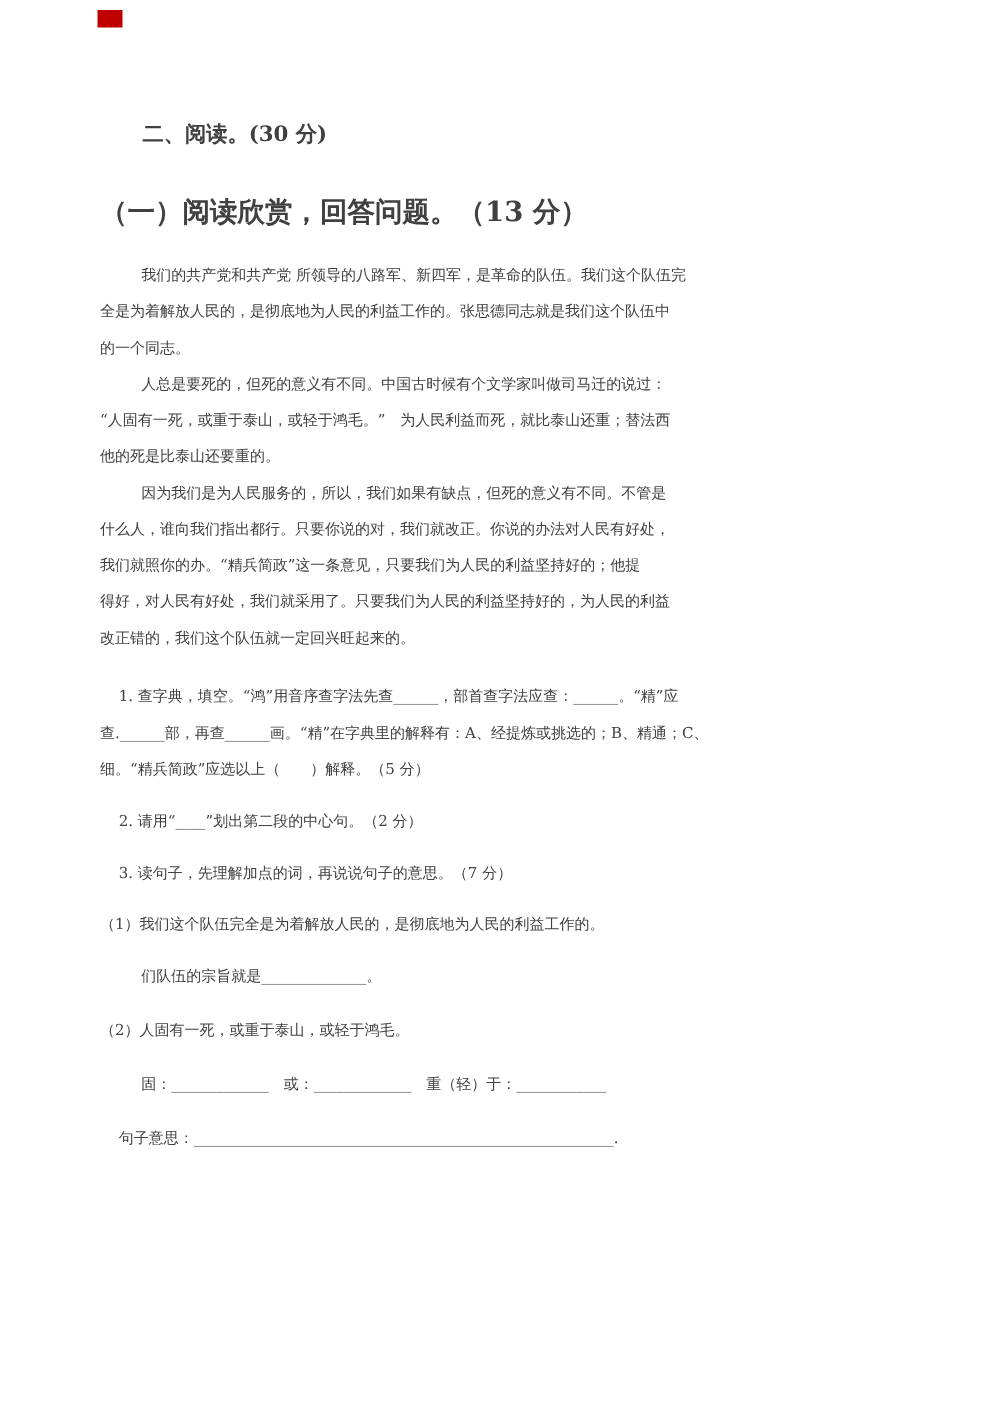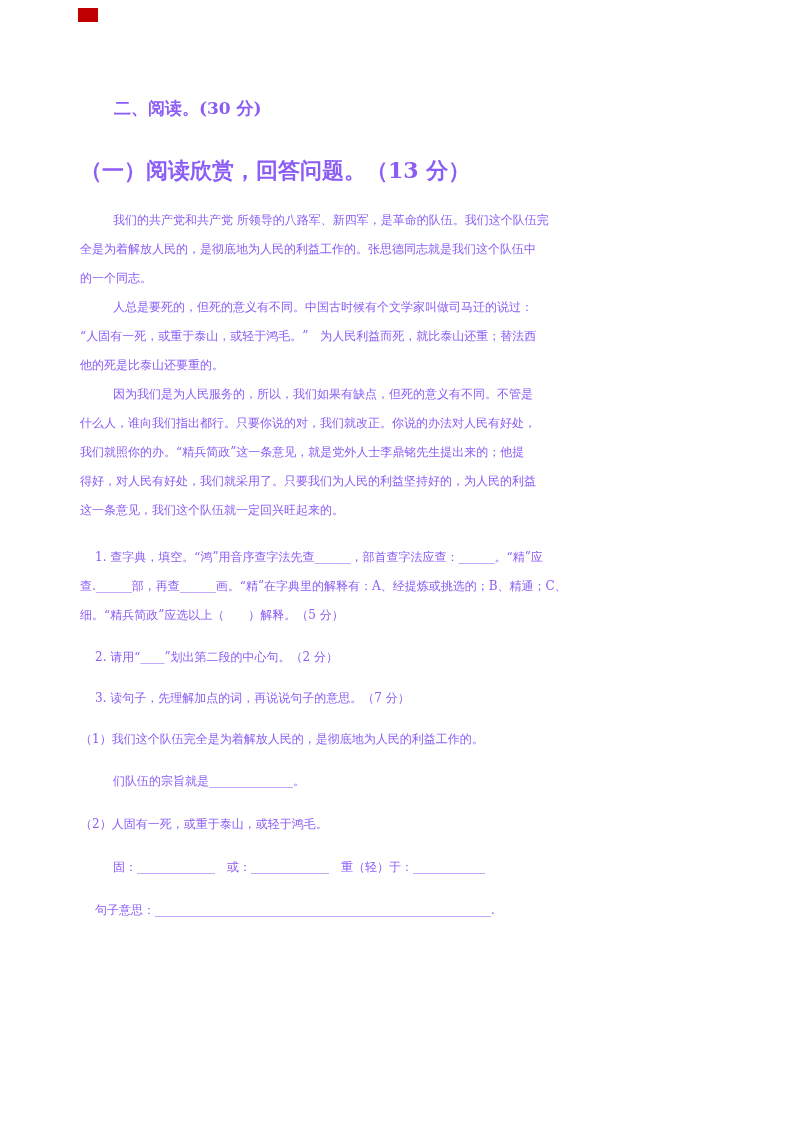--- a/index.html
+++ b/index.html
@@ -7,21 +7,21 @@
     padding: 0;
     background: #ffffff;
   }
   .page {
     position: relative;
     width: 775px;
     height: 1122px;
     background: #ffffff;
     overflow: hidden;
     font-family: "DejaVu Serif", "Liberation Serif", serif;
-    color: #8b5cf6;
+    color: #404040;
     box-sizing: border-box;
   }
   .corner-marker {
     position: absolute;
     left: 78px;
     top: 8px;
     width: 20px;
     height: 14px;
     background: #c00000;
   }
@@ -80,23 +80,23 @@
 
     <div class="para passage first-indent">
         <div>人总是要死的，但死的意义有不同。中国古时候有个文学家叫做司马迁的说过：</div>
         <div>“人固有一死，或重于泰山，或轻于鸿毛。”　为人民利益而死，就比泰山还重；替法西</div>
         <div>他的死是比泰山还要重的。</div>
       </div>
 
     <div class="para passage first-indent mt-12">
         <div>因为我们是为人民服务的，所以，我们如果有缺点，但死的意义有不同。不管是</div>
         <div>什么人，谁向我们指出都行。只要你说的对，我们就改正。你说的办法对人民有好处，</div>
-        <div>我们就照你的办。“精兵简政”这一条意见，就是党外人士李鼎铭先生提出来的；他提</div>
+        <div>我们就照你的办。“精兵简政”这一条意见，只要我们为人民的利益坚持好的；他提</div>
         <div>得好，对人民有好处，我们就采用了。只要我们为人民的利益坚持好的，为人民的利益</div>
-        <div>这一条意见，我们这个队伍就一定回兴旺起来的。</div>
+        <div>改正错的，我们这个队伍就一定回兴旺起来的。</div>
       </div>
 
     <div class="para q first-indent-sm">
         <div>1. 查字典，填空。“鸿”用音序查字法先查______，部首查字法应查：______。“精”应</div>
         <div>查.______部，再查______画。“精”在字典里的解释有：A、经提炼或挑选的；B、精通；C、</div>
         <div>细。“精兵简政”应选以上（　　）解释。（5 分）</div>
       </div>
 
     <div class="para line ind-sm mt-13">2. 请用“____”划出第二段的中心句。（2 分）</div>
 

